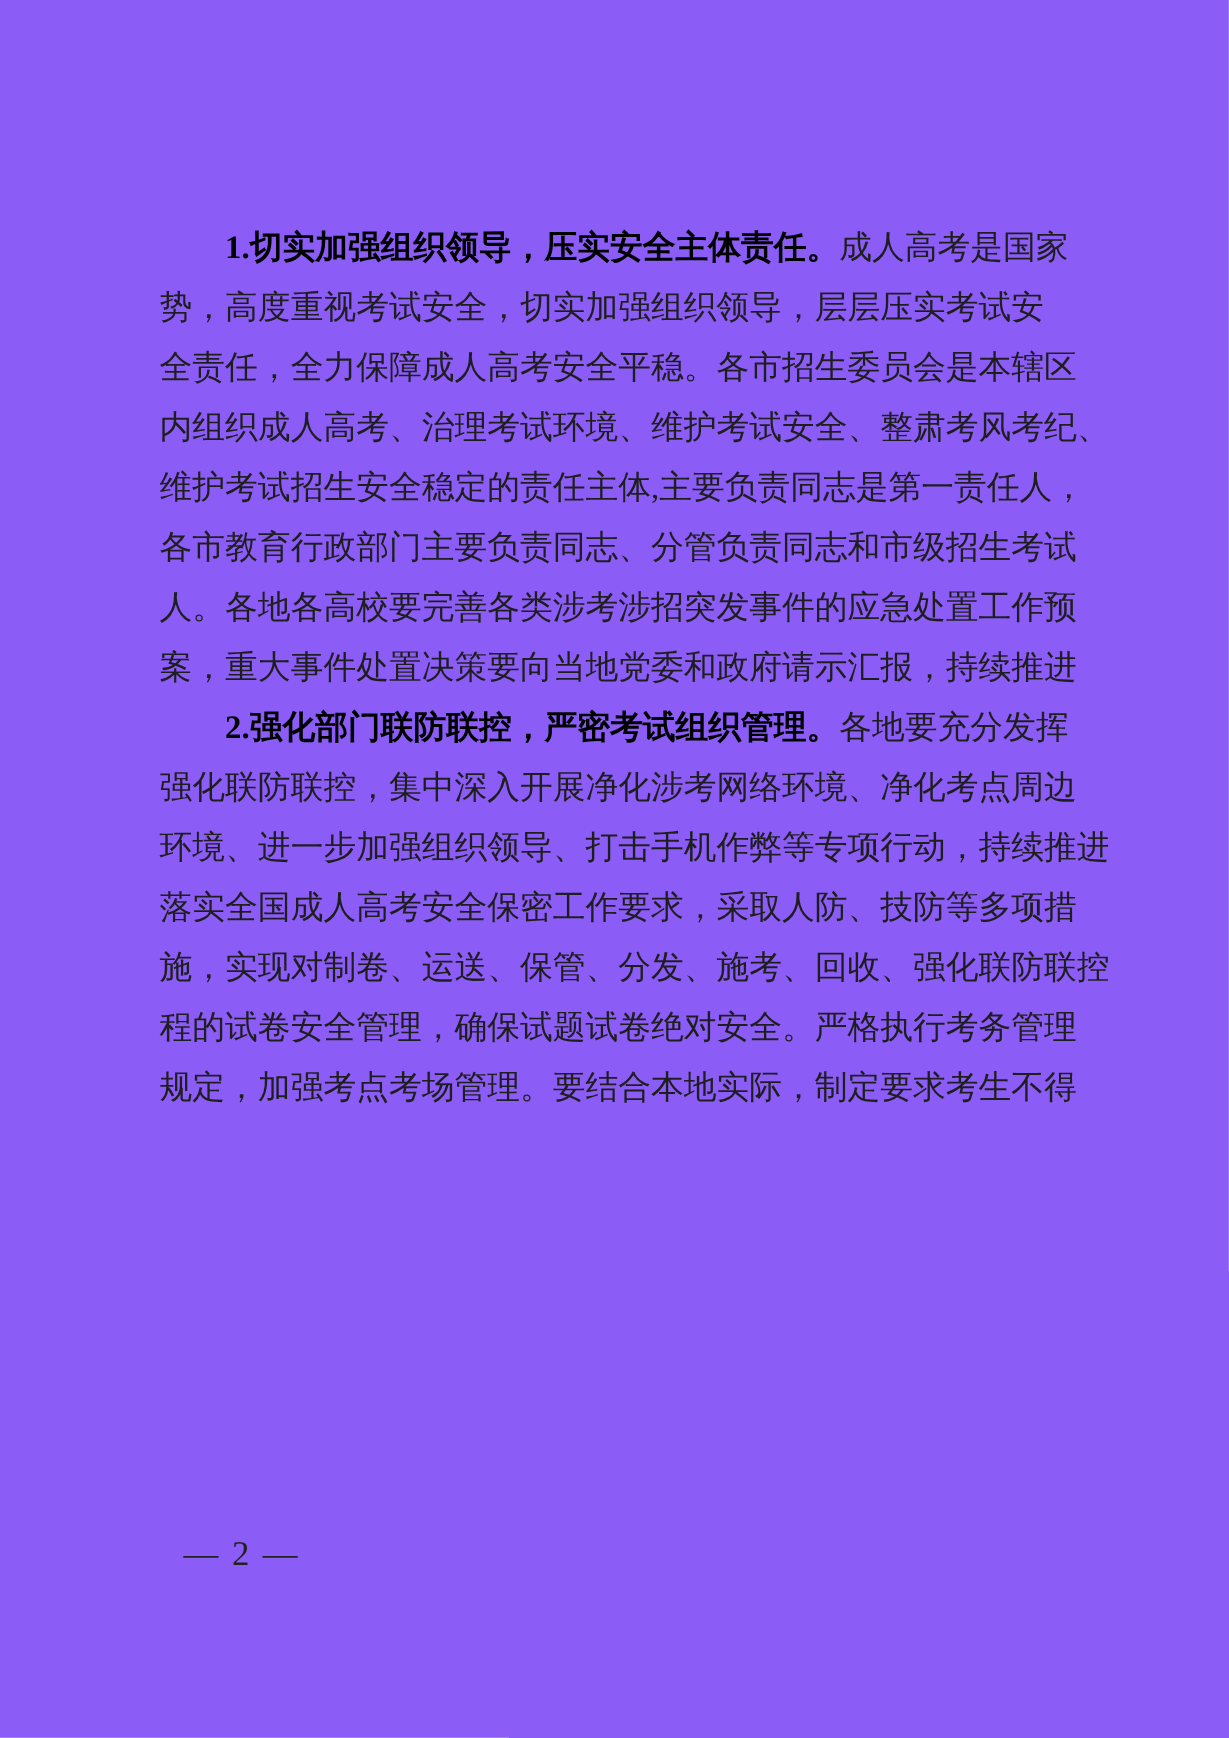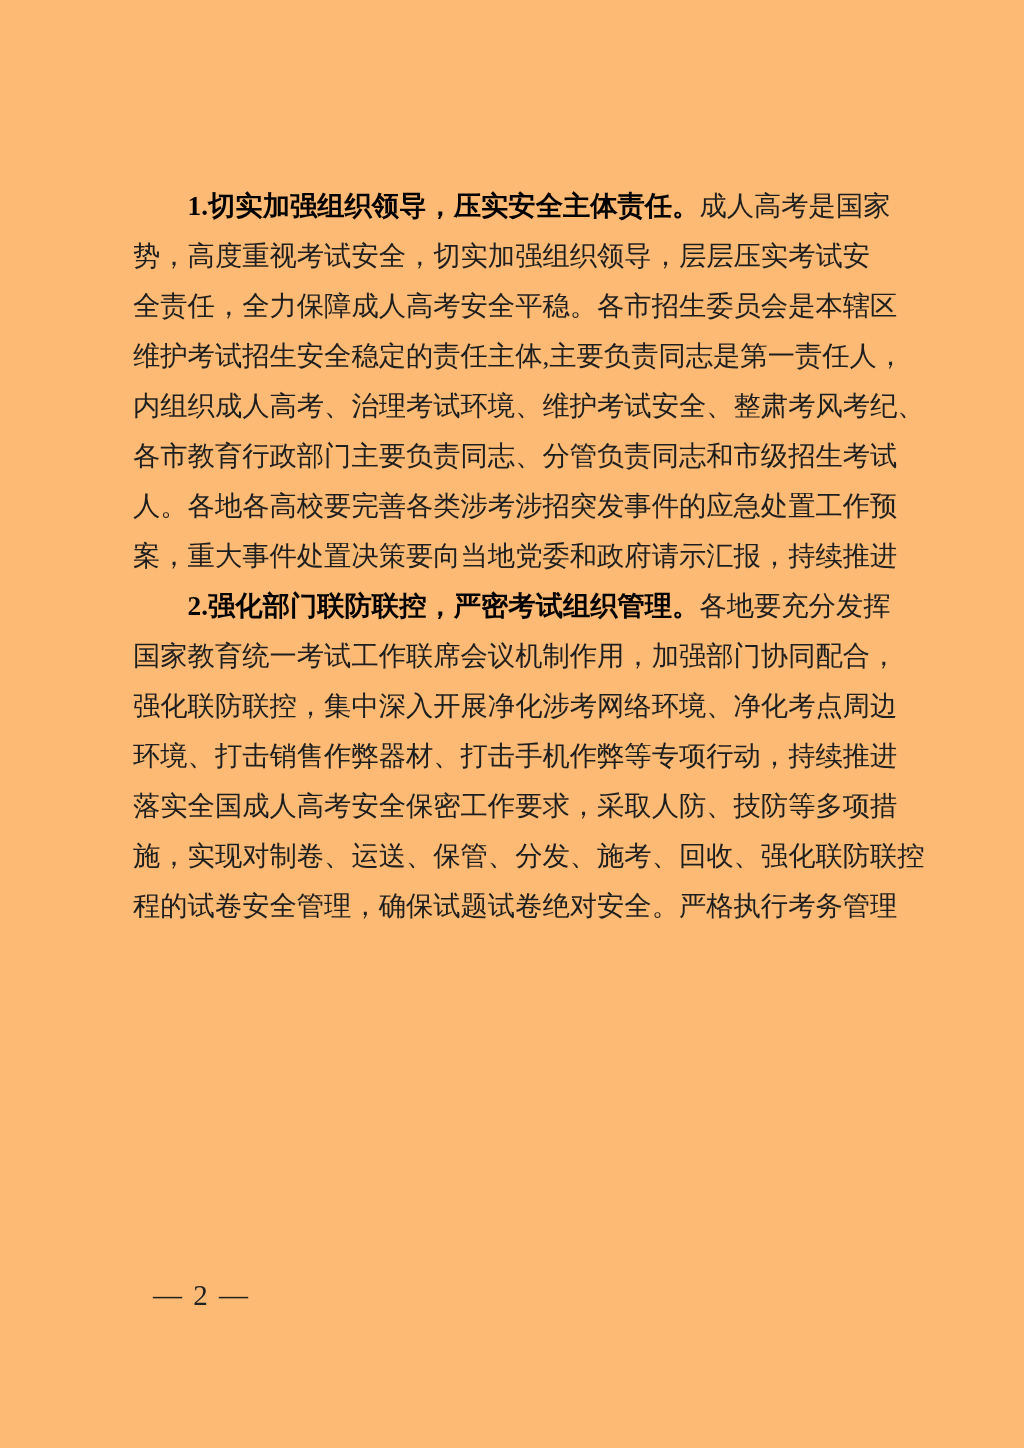--- a/index.html
+++ b/index.html
@@ -13,21 +13,21 @@
     position: relative;
     font-family: "Liberation Serif", "DejaVu Serif", serif;
     overflow: hidden;
   }
   .page {
     position: absolute;
     left: 0;
     top: 0;
     width: 1024px;
     height: 1448px;
-    background: #fdba74;
+    background: #8b5cf6;
   }
   .text-block {
     position: absolute;
     left: 133px;
     top: 181px;
     width: 766px;
     color: #1e1e1e;
   }
   .paragraph {
     margin: 0;
@@ -61,34 +61,34 @@
 <body>
 
 <div class="page">
 
   <div class="text-block">
 
     <section class="paragraph">
       <div class="line first-line"><span class="bold-heading">1.切实加强组织领导，压实安全主体责任。</span><span>成人高考是国家</span></div>
         <div class="line">势，高度重视考试安全，切实加强组织领导，层层压实考试安</div>
         <div class="line">全责任，全力保障成人高考安全平稳。各市招生委员会是本辖区</div>
+        <div class="line">内组织成人高考、治理考试环境、维护考试安全、整肃考风考纪、</div>
         <div class="line">维护考试招生安全稳定的责任主体,主要负责同志是第一责任人，</div>
-        <div class="line">内组织成人高考、治理考试环境、维护考试安全、整肃考风考纪、</div>
         <div class="line">各市教育行政部门主要负责同志、分管负责同志和市级招生考试</div>
         <div class="line">人。各地各高校要完善各类涉考涉招突发事件的应急处置工作预</div>
         <div class="line">案，重大事件处置决策要向当地党委和政府请示汇报，持续推进</div>
       </section>
 
     <section class="paragraph">
       <div class="line first-line"><span class="bold-heading">2.强化部门联防联控，严密考试组织管理。</span><span>各地要充分发挥</span></div>
-    <div class="line">国家教育统一考试工作联席会议机制作用，加强部门协同配合，</div>
         <div class="line">强化联防联控，集中深入开展净化涉考网络环境、净化考点周边</div>
-        <div class="line">环境、打击销售作弊器材、打击手机作弊等专项行动，持续推进</div>
+        <div class="line">环境、进一步加强组织领导、打击手机作弊等专项行动，持续推进</div>
         <div class="line">落实全国成人高考安全保密工作要求，采取人防、技防等多项措</div>
         <div class="line">施，实现对制卷、运送、保管、分发、施考、回收、强化联防联控</div>
         <div class="line">程的试卷安全管理，确保试题试卷绝对安全。严格执行考务管理</div>
+        <div class="line">规定，加强考点考场管理。要结合本地实际，制定要求考生不得</div>
       </section>
 
   </div>
 
   <div class="page-footer">— 2 —</div>
 
 </div>
 
 </body></html>

